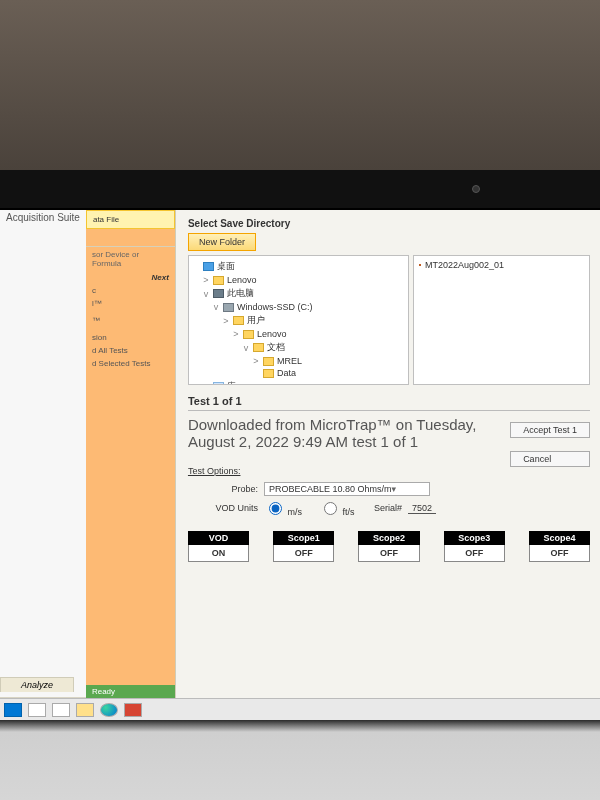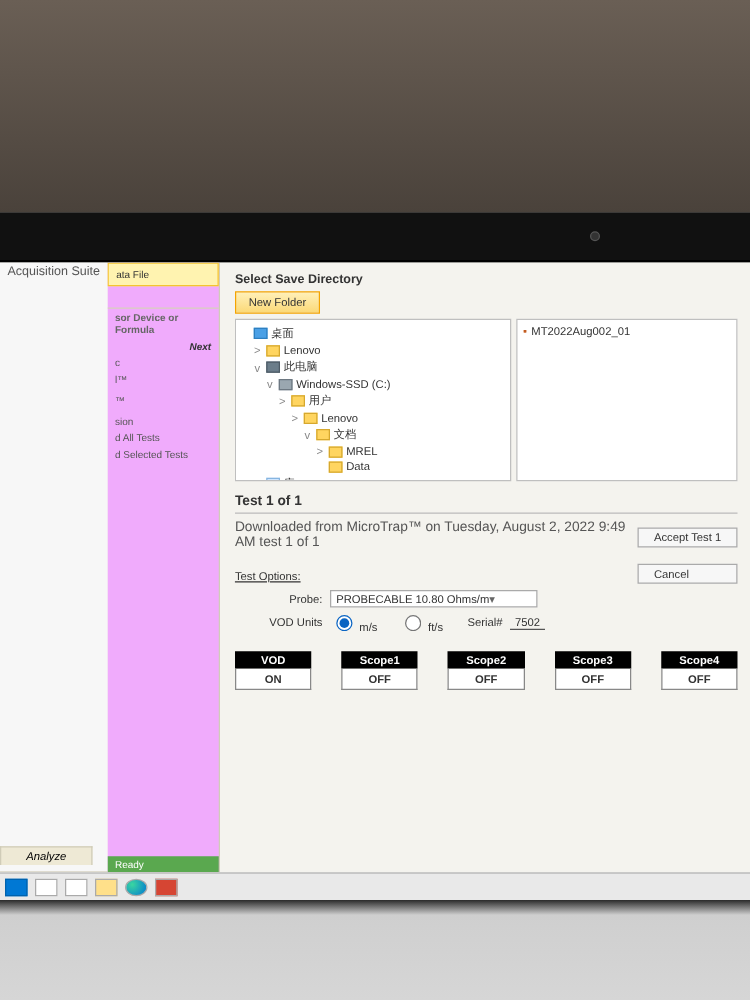--- a/index.html
+++ b/index.html
@@ -19,26 +19,26 @@
 
   .screen {
     position:absolute; left:0; right:0; top:210px; bottom:102px;
     background:#f4f3ee; font-size:9px; color:#333;
     display:flex; flex-direction:row; overflow:hidden;
   }
   .titlebar { background:#f7f7f7; border-bottom:1px solid #d8d4c4; padding:2px 6px; font-size:10px; color:#555;}
   .workspace { flex:1; display:flex; overflow:hidden; }
 
   .sidebar {
-    width:90px; background:#f0abfc; border-right:1px solid #d0ccb8;
+    width:90px; background:#fdba74; border-right:1px solid #d0ccb8;
     display:flex; flex-direction:column; font-size:8px;justify-content:flex-end;
   }
   .sb-tab { padding:4px 6px; border-bottom:1px solid #d6d1bc; }
   .sb-tab.hl { background:#fff3b0; border:1px solid #f4c430; }
-  .sb-sub { padding:3px 6px; color:#666; font-size:8px;font-weight:bold; }
+  .sb-sub { padding:3px 6px; color:#666; font-size:8px; }
   .sb-next { text-align:right; padding:2px 6px; font-weight:bold; font-style:italic; color:#333; }
   .sb-item { padding:2px 6px; color:#555; }
   .sb-status { margin-top:auto; background:#5aa84f; color:#fff; padding:2px 6px; font-size:8px; }
 
   .main { flex:1; padding:6px 10px 6px 12px; overflow:auto; background:#f4f3ee; }
   .section-label { font-weight:bold; font-size:10px; margin:2px 0 4px; }
   .btn {
     display:inline-block; padding:3px 10px; border:1px solid #f4a400;
     background:linear-gradient(#fff0b8,#fbd978); font-size:9px; cursor:pointer;
   }
@@ -56,21 +56,21 @@
   .ico.desktop { background:#4aa0e6; border:1px solid #2d7fc0; }
   .ico.pc { background:#6b7d8a; border:1px solid #4d5b66; }
   .ico.drive { background:#9aa7b0; border:1px solid #6d7882; }
   .ico.folder-y { background:#ffd560; border:1px solid #d6a82e; }
   .ico.folder-b { background:#d0e6ff; border:1px solid #86b5e0; }
   .file-item { display:flex; align-items:center; gap:4px; padding:1px 2px; }
   .file-item .ico { background:#e87a3a; border:1px solid #c05c22; }
 
   .test-title { font-weight:bold; font-size:11px; margin-top:10px; }
   .divider { border-top:1px solid #bbb; margin:3px 0 5px; }
-  .desc { color:#555; font-size:11px; }
+  .desc { color:#555; font-size:15px; }
 
   .right-buttons { float:right; display:flex; flex-direction:column; gap:13px; margin-top:6px;}
   .opts-label { text-decoration:underline; margin-top:16px; margin-bottom:6px; display:block;}
   .field-row { display:flex; align-items:center; gap:6px; margin:3px 0; font-size:9px; }
   .field-row .lbl { width:70px; text-align:right; }
   .dropdown { border:1px solid #aaa; background:#fff; padding:1px 4px; width:166px; display:flex; justify-content:flex-start; align-items:center;}
   .dropdown .caret { color:#666; }
   input[type=radio]{ accent-color:#0a64c2; }
   .serial-val { border-bottom:1px solid #555; padding:0 4px; }
 

